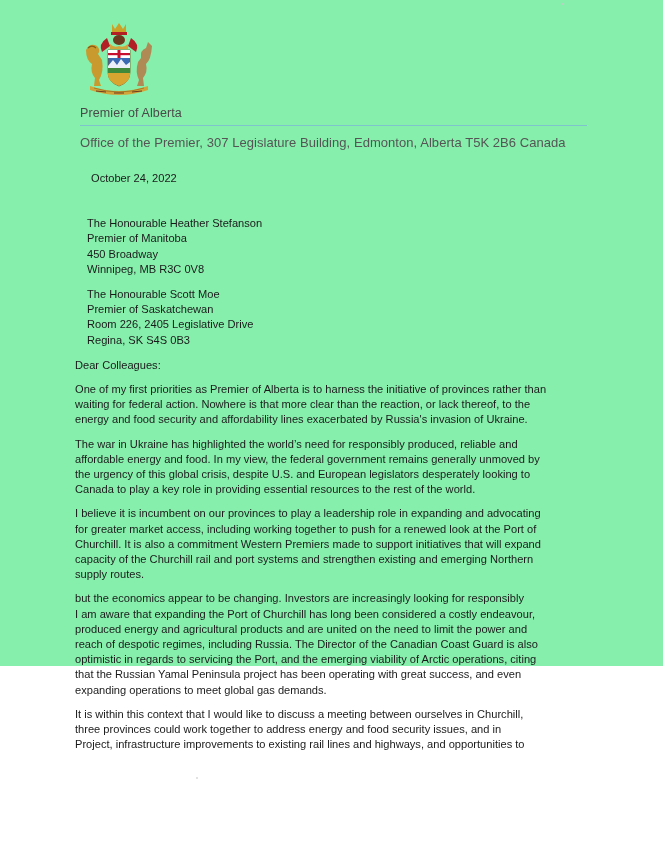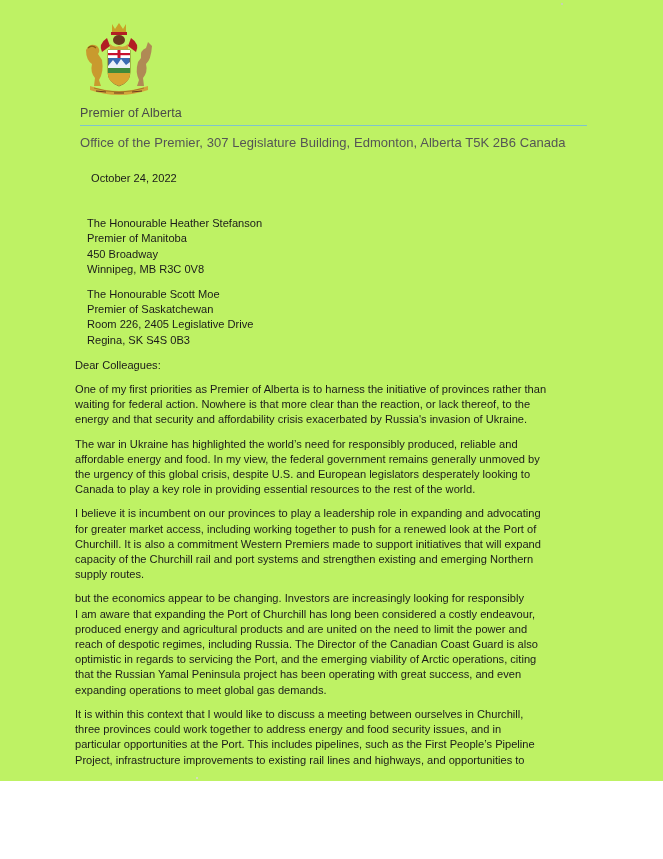--- a/index.html
+++ b/index.html
@@ -1,18 +1,18 @@
 <!DOCTYPE html>
 <html><head>
 <meta charset="utf-8">
 <style>
   html, body { margin: 0; padding: 0; background: #ffffff; }
   body { width: 663px; height: 859px; position: relative; overflow: hidden;
          font-family: "Liberation Sans", sans-serif; color: #1c1c1c; }
-  .page { position: absolute; left: 0; top: 0; width: 663px; height: 781px; background: #bef264; }
+  .page { position: absolute; left: 0; top: 0; width: 663px; height: 666px; background: #86efac; }
 
   .crest { position: absolute; left: 80px; top: 20px; width: 78px; height: 80px; }
   .office-title { position: absolute; left: 80px; top: 106px; font-size: 12.5px; color: #4a4a4a; letter-spacing: 0.1px; }
   .divider { position: absolute; left: 80px; top: 125px; width: 507px; height: 1px; background: #7fc4cc; }
   .office-address { position: absolute; left: 80px; top: 135px; font-size: 13px; color: #555; letter-spacing: 0.05px; }
 
   .letter { position: absolute; left: 75px; top: 171px; width: 540px; font-size: 11.1px; line-height: 15.2px; color: #1a1a1a; }
   .date { margin: 0 0 30px 16px; }
   .addr-block { margin: 0 0 10px 12px; }
   .addr-line { display: block; }
@@ -79,21 +79,21 @@
       <span class="addr-line">Premier of Saskatchewan</span>
       <span class="addr-line">Room 226, 2405 Legislative Drive</span>
       <span class="addr-line">Regina, SK S4S 0B3</span>
     </div>
 
     <div class="salutation">Dear Colleagues:</div>
 
     <div class="para">
       <span class="ln">One of my first priorities as Premier of Alberta is to harness the initiative of provinces rather than</span>
       <span class="ln">waiting for federal action. Nowhere is that more clear than the reaction, or lack thereof, to the</span>
-      <span class="ln">energy and that security and affordability crisis exacerbated by Russia's invasion of Ukraine.</span>
+      <span class="ln">energy and food security and affordability lines exacerbated by Russia's invasion of Ukraine.</span>
     </div>
 
     <div class="para">
       <span class="ln">The war in Ukraine has highlighted the world’s need for responsibly produced, reliable and</span>
       <span class="ln">affordable energy and food. In my view, the federal government remains generally unmoved by</span>
       <span class="ln">the urgency of this global crisis, despite U.S. and European legislators desperately looking to</span>
       <span class="ln">Canada to play a key role in providing essential resources to the rest of the world.</span>
     </div>
 
     <div class="para">
@@ -110,20 +110,19 @@
       <span class="ln">produced energy and agricultural products and are united on the need to limit the power and</span>
       <span class="ln">reach of despotic regimes, including Russia. The Director of the Canadian Coast Guard is also</span>
       <span class="ln">optimistic in regards to servicing the Port, and the emerging viability of Arctic operations, citing</span>
       <span class="ln">that the Russian Yamal Peninsula project has been operating with great success, and even</span>
       <span class="ln">expanding operations to meet global gas demands.</span>
     </div>
 
     <div class="para">
       <span class="ln">It is within this context that I would like to discuss a meeting between ourselves in Churchill,</span>
       <span class="ln">three provinces could work together to address energy and food security issues, and in</span>
-      <span class="ln">particular opportunities at the Port. This includes pipelines, such as the First People’s Pipeline</span>
       <span class="ln">Project, infrastructure improvements to existing rail lines and highways, and opportunities to</span>
     </div>
   </div>
 
   <div class="speck" style="left:561px; top:3px;"></div>
   <div class="speck" style="left:196px; top:777px; background:#d8d8d8;"></div>
 </div>
 
 </body></html>

